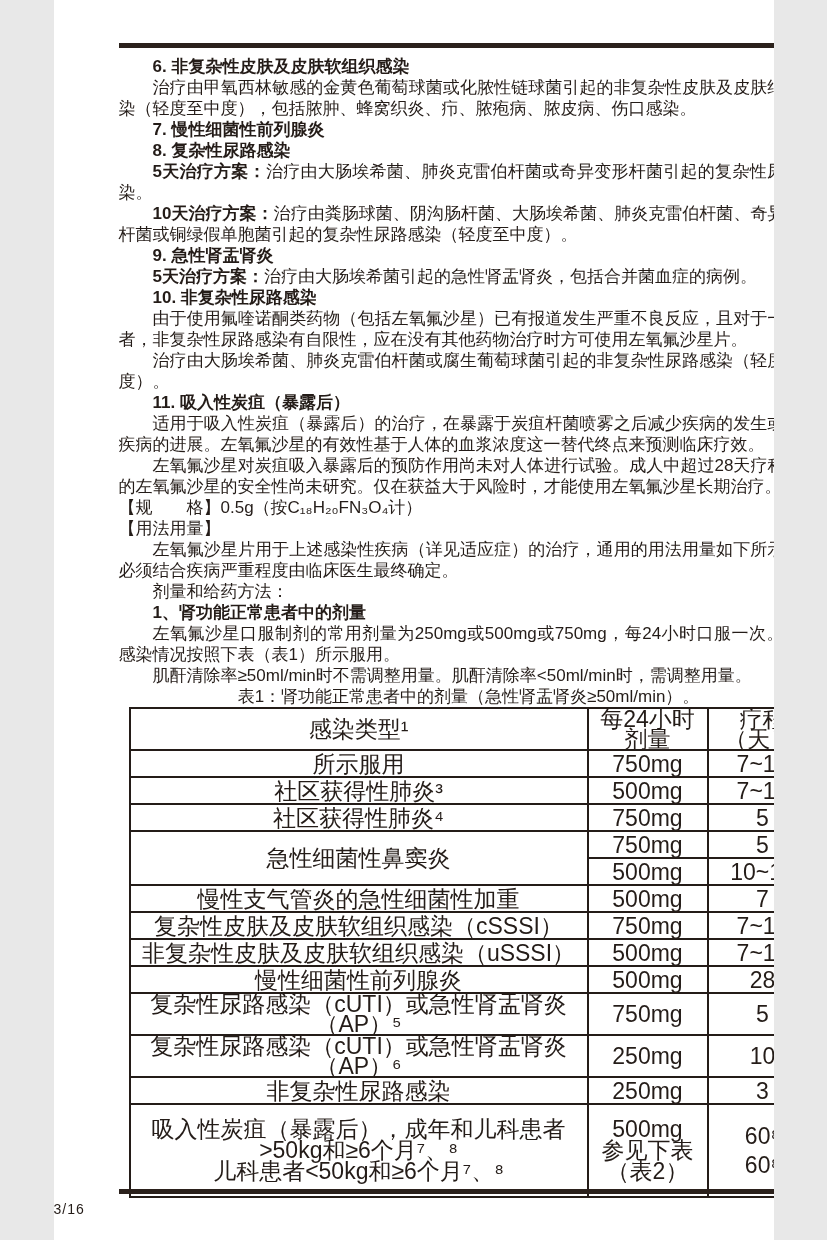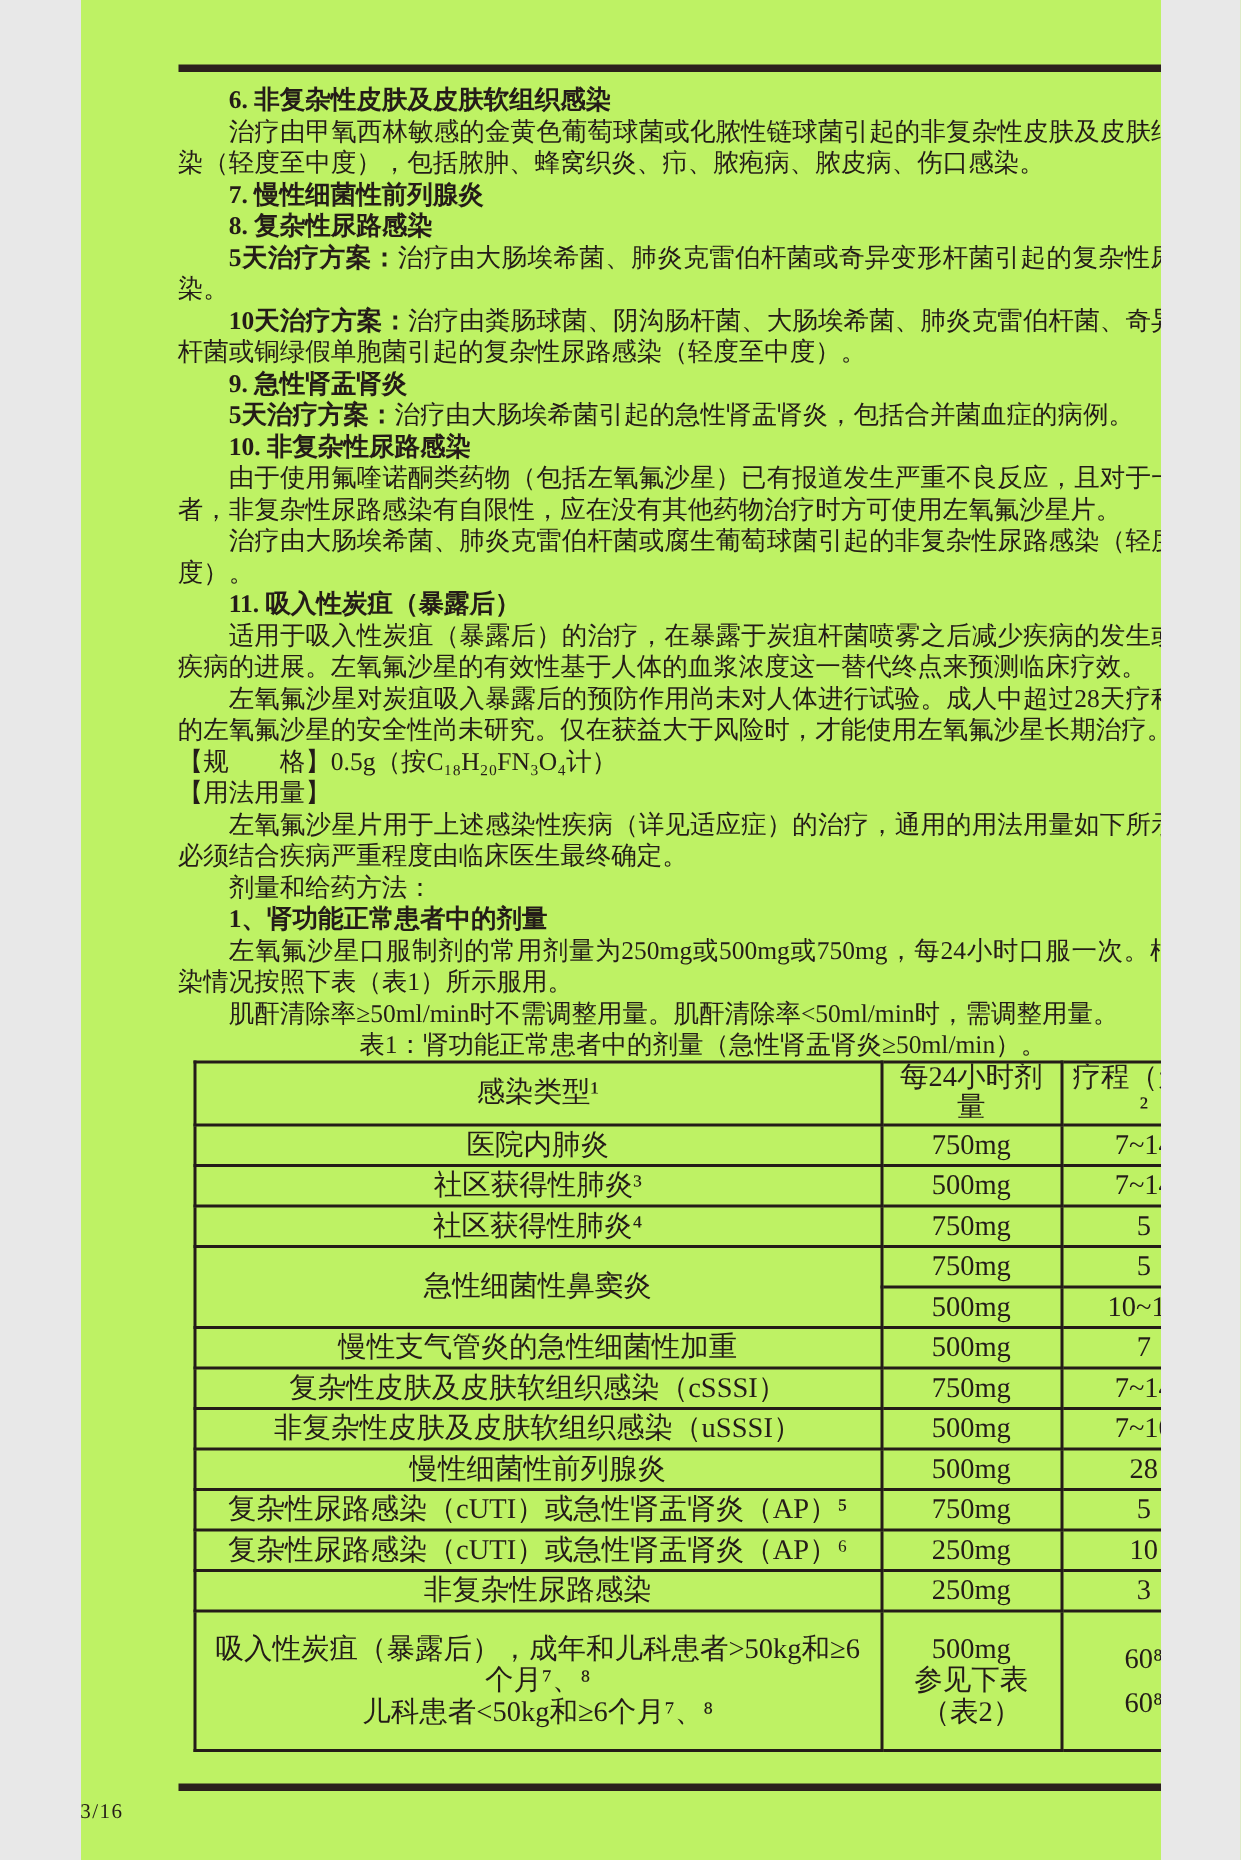--- a/index.html
+++ b/index.html
@@ -1,21 +1,21 @@
 <!DOCTYPE html>
 <html><head>
 <meta charset="utf-8">
 <style>
   html,body { margin:0; padding:0; background:#e8e8e8; }
   .page {
     position:relative;
     width:720px; height:1240px;
     margin:0 auto;
-    background:#bef264;
-    font-family:Liberation Serif, serif;
+    background:#ffffff;
+    font-family:Liberation Sans, sans-serif;
     color:#241c18;
     overflow:hidden;
   }
   .rule {
     position:absolute; left:65px; width:700px; height:5px;
     background:#2b211c;
   }
   .rule.top { top:43px; }
   .rule.bottom { top:1189px; }
   .content {
@@ -34,21 +34,21 @@
   }
   table.t1 {
     border-collapse:collapse; table-layout:fixed;
     width:688px; margin-left:10px;
     border:2px solid #241c18;
   }
   .t1 th, .t1 td {
     border:2px solid #241c18;
     font-weight:400;
     text-align:center; vertical-align:middle;
-    font-size:19px; line-height:20px;
+    font-size:23px; line-height:20px;
     height:25px; padding:0 4px;
     overflow:hidden;
   }
   .t1 tr.tall td { height:auto; padding:14px 4px; }
   .cl { display:block; line-height:21px; }
   .cl-dur { display:block; line-height:29px; }
   .pagenum {
     position:absolute; top:1201px; left:0; width:100%;
     font-size:14px; letter-spacing:1px;
   }
@@ -101,21 +101,21 @@
       </colgroup>
       <thead>
         <tr>
           <th>感染类型¹</th>
           <th>每24小时剂量</th>
           <th>疗程（天）²</th>
         </tr>
       </thead>
       <tbody>
         <tr>
-          <td>医院内肺炎</td>
+          <td>所示服用</td>
           <td>750mg</td>
           <td>7~14</td>
         </tr>
         <tr>
           <td>社区获得性肺炎³</td>
           <td>500mg</td>
           <td>7~14</td>
         </tr>
         <tr>
           <td>社区获得性肺炎⁴</td>

